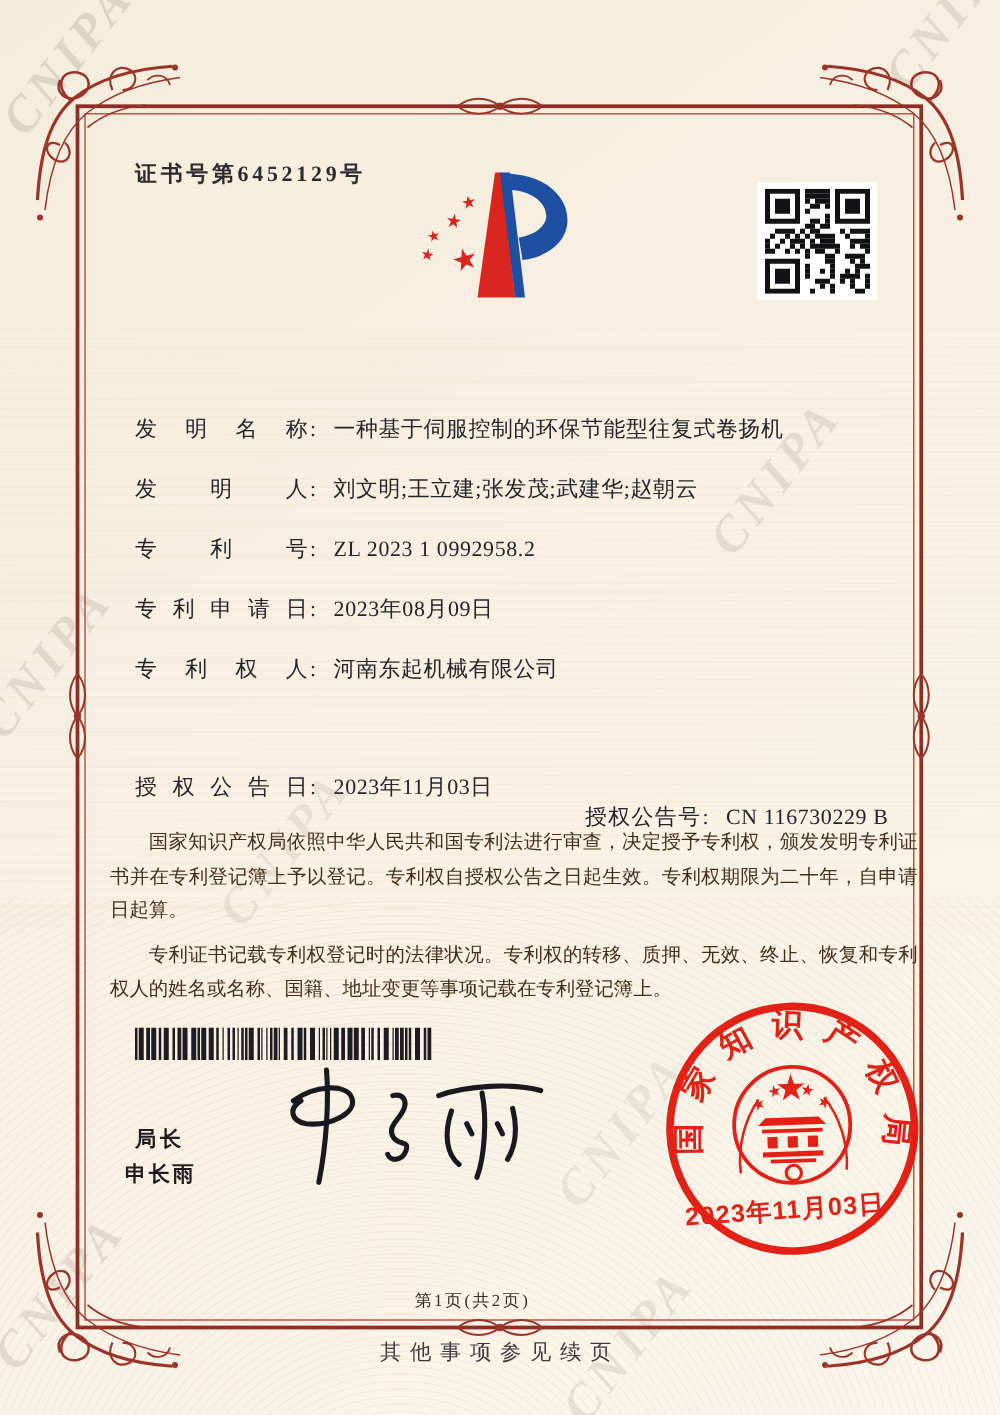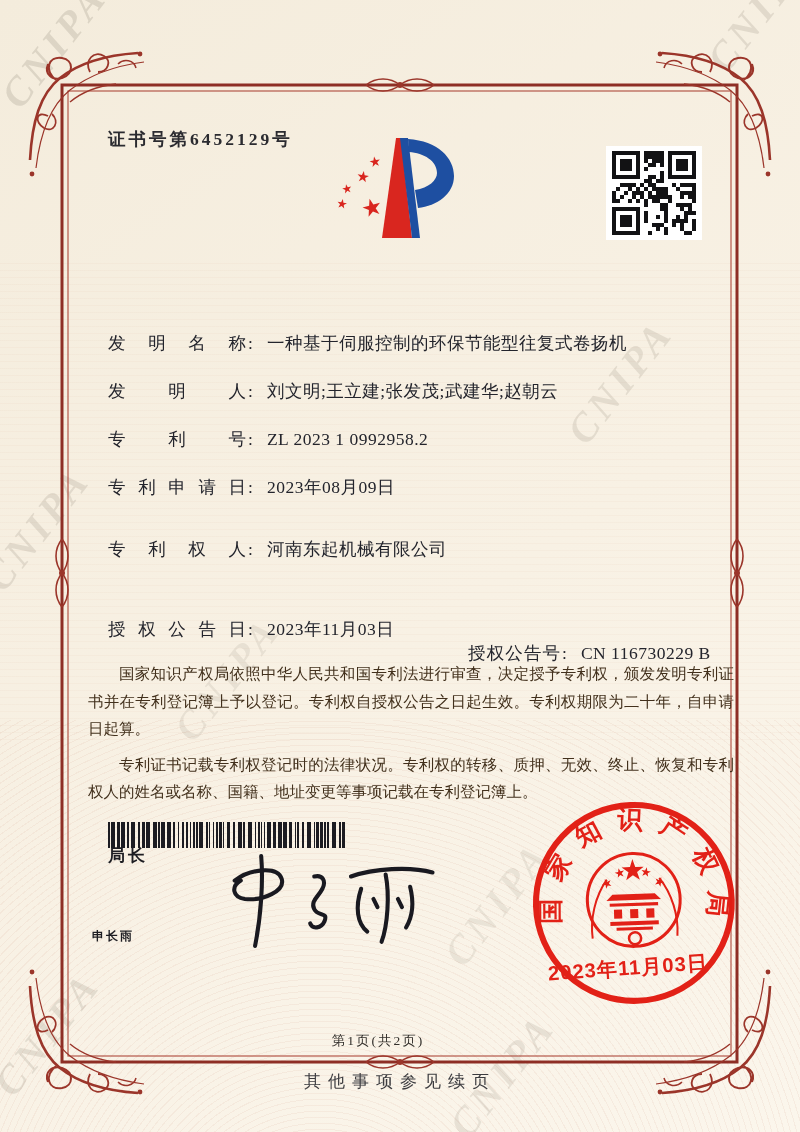--- a/index.html
+++ b/index.html
@@ -31,22 +31,22 @@
   .field-row{position:absolute;left:108px;font-size:17.5px;color:#23242c;white-space:nowrap;}
   .flabel{display:inline-block;width:138px;text-align:justify;text-align-last:justify;}
   .flabel2{display:inline-block;width:92px;text-align:justify;text-align-last:justify;}
   .colon{margin-left:2px;}
   .fvalue{margin-left:14px;letter-spacing:.5px;}
   .grp2{position:absolute;left:360px;top:0;margin-top:24px;}
   .body-text{position:absolute;left:88px;width:646px;top:660px;font-size:15.5px;line-height:1.78;color:#42301c;text-align:justify;}
   .body-text p{margin:0 0 8px;text-indent:2em;}
   .barcode{position:absolute;left:108px;top:822px;width:240px;height:26px;}
   .signature{position:absolute;left:210px;top:850px;width:235px;height:102px;}
-  .signer-title{position:absolute;left:108px;top:844px;font-family:"Liberation Sans",sans-serif;font-weight:700;font-size:17px;letter-spacing:3px;color:#1d1d22;}
-  .signer-name{position:absolute;left:92px;top:928px;font-family:"Liberation Sans",sans-serif;font-weight:700;font-size:12px;letter-spacing:2px;color:#1d1d22;text-align:right;}
+  .signer-title{position:absolute;left:108px;top:900px;font-family:"Liberation Sans",sans-serif;font-weight:700;font-size:17px;letter-spacing:3px;color:#1d1d22;}
+  .signer-name{position:absolute;left:100px;top:928px;font-family:"Liberation Sans",sans-serif;font-weight:700;font-size:17px;letter-spacing:2px;color:#1d1d22;text-align:right;}
   .seal{position:absolute;left:523px;top:796px;width:222px;height:222px;transform:rotate(-2deg);opacity:.96;}
   .page-num{position:absolute;left:0;width:756px;top:1032px;text-align:center;font-size:13.5px;color:#33302c;letter-spacing:2px;}
   .footer-note{position:absolute;left:0;width:800px;top:1070px;text-align:center;font-size:17px;color:#3c3c40;letter-spacing:7px;}
 </style>
 </head>
 <body>
 
 <div class="page">
 
   <div class="tex-lines"></div>
@@ -252,21 +252,21 @@
   </div>
   <div class="field-row" style="top:379px">
     <span class="flabel">发明人</span><span class="colon">:</span><span class="fvalue">刘文明;王立建;张发茂;武建华;赵朝云</span>
   </div>
   <div class="field-row" style="top:427px">
     <span class="flabel">专利号</span><span class="colon">:</span><span class="fvalue">ZL 2023 1 0992958.2</span>
   </div>
   <div class="field-row" style="top:475px">
     <span class="flabel">专利申请日</span><span class="colon">:</span><span class="fvalue">2023年08月09日</span>
   </div>
-  <div class="field-row" style="top:537px">
+  <div class="field-row" style="top:523px">
     <span class="flabel">专利权人</span><span class="colon">:</span><span class="fvalue">河南东起机械有限公司</span>
   </div>
   <div class="field-row" style="top:617px">
     <span class="flabel">授权公告日</span><span class="colon">:</span><span class="fvalue">2023年11月03日</span>
     <span class="grp2">
       <span class="flabel2">授权公告号</span><span class="colon">:</span><span class="fvalue">CN 116730229 B</span>
     </span>
   </div>
 
   <div class="body-text">

